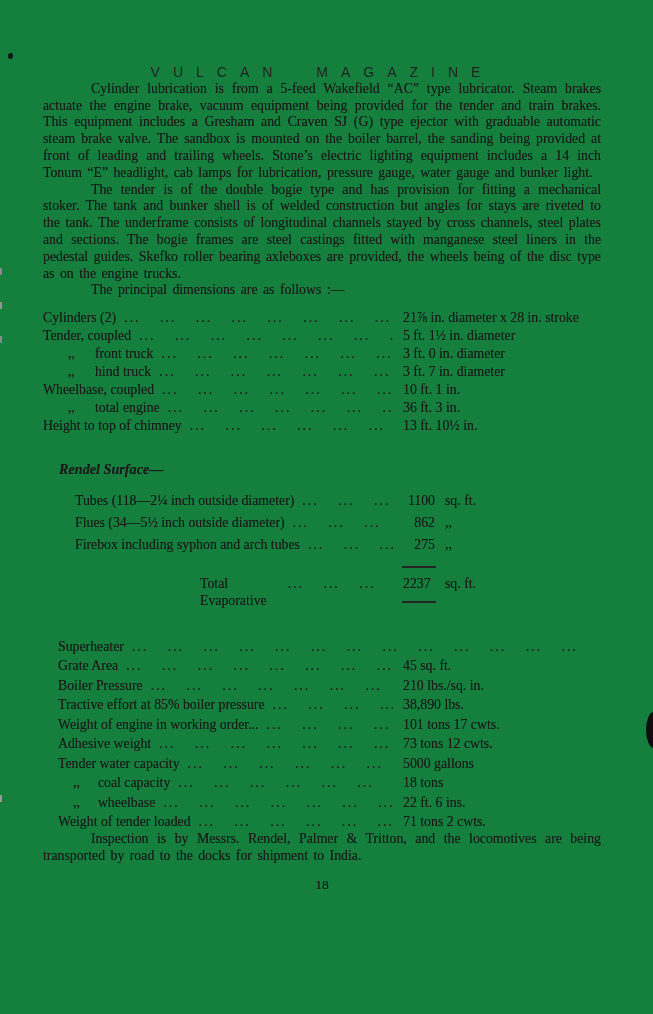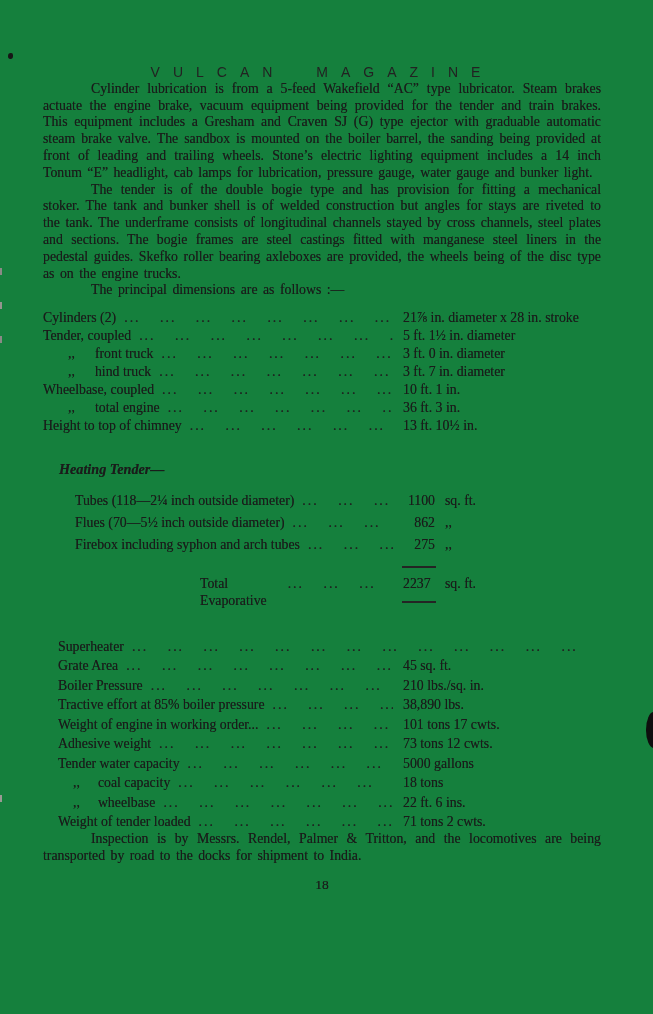--- a/index.html
+++ b/index.html
@@ -139,30 +139,30 @@
         <span class="dots">... ... ... ... ... ... ... ... ... ... ... ... ... ... ... ... ... ... ... ... ... ... ... ... ... ... ... ... ... ...</span>
         <span class="value">36 ft. 3 in.</span>
       </div>
       <div class="spec-row">
         <span class="label">Height to top of chimney</span>
         <span class="dots">... ... ... ... ... ... ... ... ... ... ... ... ... ... ... ... ... ... ... ... ... ... ... ... ... ... ... ... ... ...</span>
         <span class="value">13 ft. 10½ in.</span>
       </div>
     </section>
 
-  <h3 class="hs-heading">Heating Tender—</h3>
+  <h3 class="hs-heading">Rendel Surface—</h3>
 
   <section class="spec-table hs" id="hs-table">
       <div class="spec-row">
         <span class="label">Tubes (118—2¼ inch outside diameter)</span>
         <span class="dots">... ... ... ... ... ... ... ... ... ... ... ... ... ... ... ... ... ... ... ... ... ... ... ... ... ... ... ... ... ...</span>
         <span class="value"><span class="num">1100</span><span>sq. ft.</span></span>
       </div>
       <div class="spec-row">
-        <span class="label">Flues (70—5½ inch outside diameter)</span>
+        <span class="label">Flues (34—5½ inch outside diameter)</span>
         <span class="dots">... ... ... ... ... ... ... ... ... ... ... ... ... ... ... ... ... ... ... ... ... ... ... ... ... ... ... ... ... ...</span>
         <span class="value"><span class="num">862</span><span>,,</span></span>
       </div>
       <div class="spec-row">
         <span class="label">Firebox including syphon and arch tubes</span>
         <span class="dots">... ... ... ... ... ... ... ... ... ... ... ... ... ... ... ... ... ... ... ... ... ... ... ... ... ... ... ... ... ...</span>
         <span class="value"><span class="num">275</span><span>,,</span></span>
       </div>
     </section>
 

